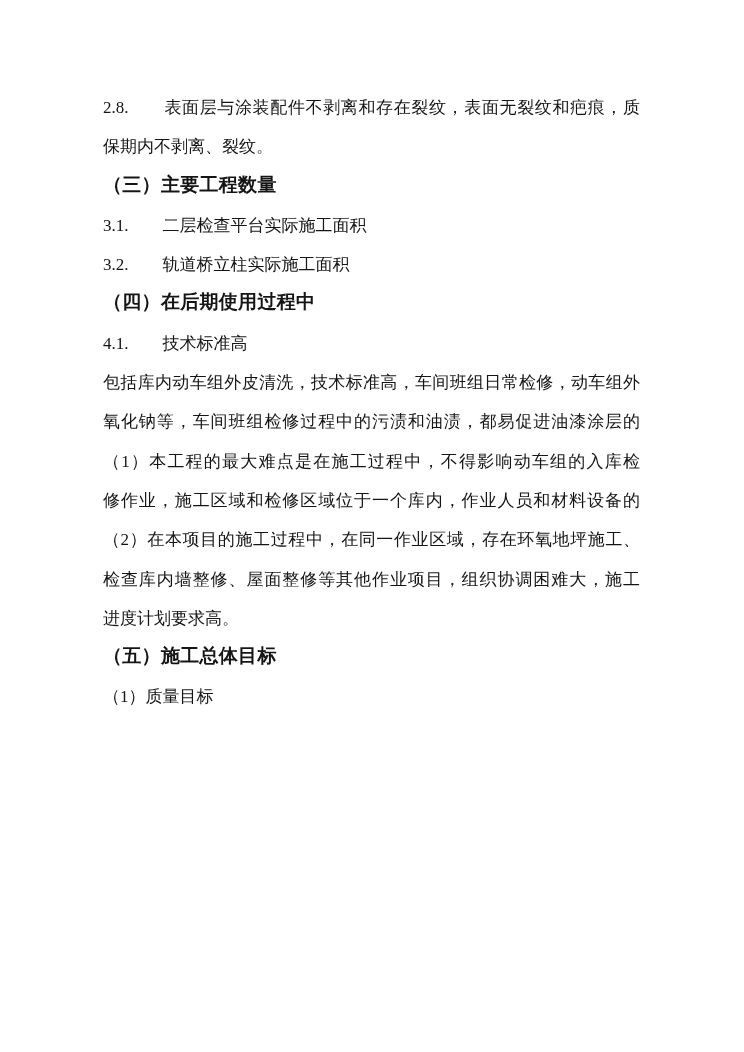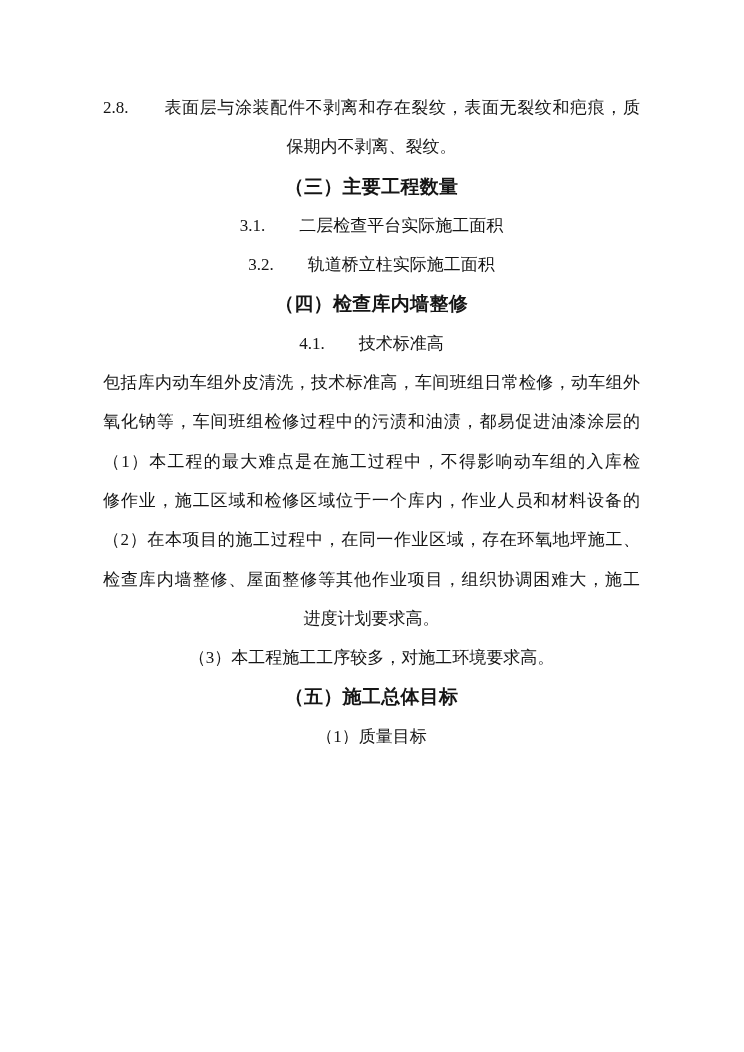--- a/index.html
+++ b/index.html
@@ -19,50 +19,50 @@
     top: 88px;
     left: 103px;
     width: 537px;
   }
   .line {
     font-family: "Liberation Serif", "DejaVu Serif", serif;
     font-size: 17px;
     line-height: 39.3px;
     height: 39.3px;
     color: #151515;
-    text-align: center;
+    text-align: left;
     white-space: nowrap;
   }
   .line.justified {
     white-space: normal;
     text-align: justify;
     text-align-last: justify;
   }
   .line.heading {
     font-weight: bold;
     font-size: 19px;
     letter-spacing: 0.3px;
+    font-family: Liberation Mono, monospace;
   }
 </style>
 </head>
 <body>
 
 <div class="page">
   <div class="content" id="document-content">
       <div class="line justified">2.8.　　表面层与涂装配件不剥离和存在裂纹，表面无裂纹和疤痕，质</div>
       <div class="line">保期内不剥离、裂纹。</div>
       <div class="line heading">（三）主要工程数量</div>
       <div class="line">3.1.　　二层检查平台实际施工面积</div>
       <div class="line">3.2.　　轨道桥立柱实际施工面积</div>
-      <div class="line heading">（四）检查库内墙整修</div>
+      <div class="line heading">（四）在后期使用过程中</div>
       <div class="line">4.1.　　技术标准高</div>
       <div class="line justified">包括库内动车组外皮清洗，技术标准高，车间班组日常检修，动车组外</div>
       <div class="line justified">氧化钠等，车间班组检修过程中的污渍和油渍，都易促进油漆涂层的</div>
       <div class="line justified">（1）本工程的最大难点是在施工过程中，不得影响动车组的入库检</div>
       <div class="line justified">修作业，施工区域和检修区域位于一个库内，作业人员和材料设备的</div>
       <div class="line justified">（2）在本项目的施工过程中，在同一作业区域，存在环氧地坪施工、</div>
       <div class="line justified">检查库内墙整修、屋面整修等其他作业项目，组织协调困难大，施工</div>
       <div class="line">进度计划要求高。</div>
-      <div class="line">（3）本工程施工工序较多，对施工环境要求高。</div>
       <div class="line heading">（五）施工总体目标</div>
       <div class="line">（1）质量目标</div>
     </div>
 </div>
 
 </body></html>

